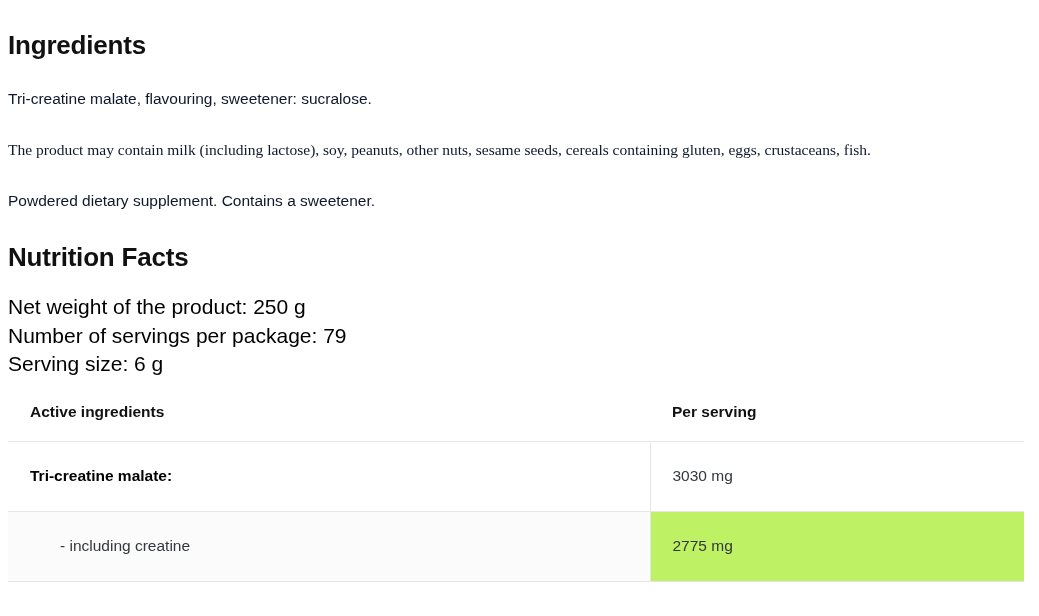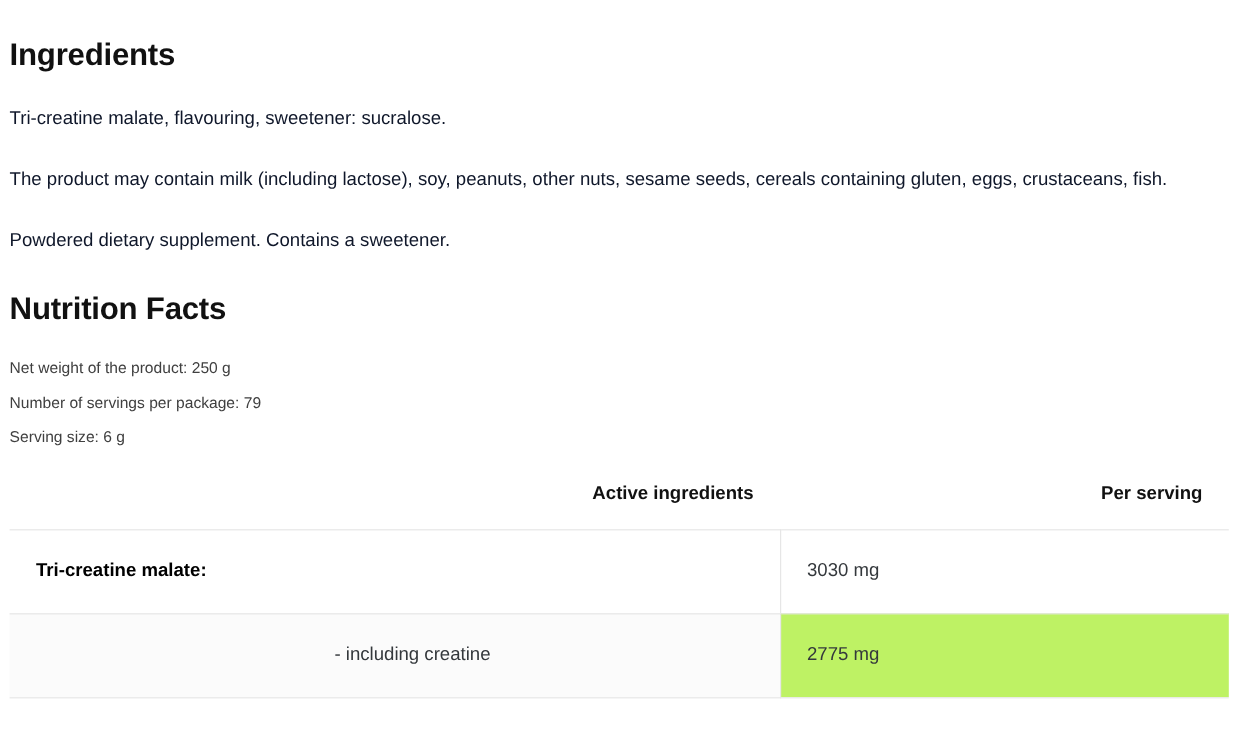--- a/index.html
+++ b/index.html
@@ -33,40 +33,40 @@
     padding-top: 27px;
   }
   p.body-text {
     font-size: 15.5px;
     line-height: 29px;
     color: #0f172a;
     margin: 0;
     padding: 0;
   }
   #ingredients-line-1 { padding-top: 23px; }
-  #ingredients-line-2 { padding-top: 22px; }
+  #ingredients-line-2 { padding-top: 22px; font-family: Liberation Serif, serif; }
   #ingredients-line-3 { padding-top: 22px; }
 
   .facts-list {
     padding-top: 20px;
   }
   .facts-list .fact {
-    font-size: 13px;
+    font-size: 21px;
     line-height: 28.5px;
-    color: #404040;
+    color: #000000;
   }
 
   table.nutrition-table {
     width: 1016px;
     border-collapse: collapse;
     margin-top: 20px;
     table-layout: fixed;
   }
   table.nutrition-table th {
-    text-align: right;
+    text-align: left;
     font-size: 15.5px;
     font-weight: bold;
     color: #111111;
     padding: 4px 22px 20px 22px;
     border: none;
   }
   table.nutrition-table td {
     font-size: 15.5px;
     color: #34383c;
     padding: 24px 22px;
@@ -79,21 +79,20 @@
     border-right: 1px solid #e6e6e6;
     width: 642px;
   }
   table.nutrition-table tr.row-bold td.col-name {
     font-weight: bold;
     color: #000000;
   }
   table.nutrition-table tr.row-sub td.col-name {
     padding-left: 52px;
     background: #fbfbfb;
-    text-align: center;
   }
   table.nutrition-table tr.row-sub td.col-value {
     background: #bef264;
   }
   th.col-name { width: 642px; }
 </style>
 </head>
 <body>
 
 <div class="page">

